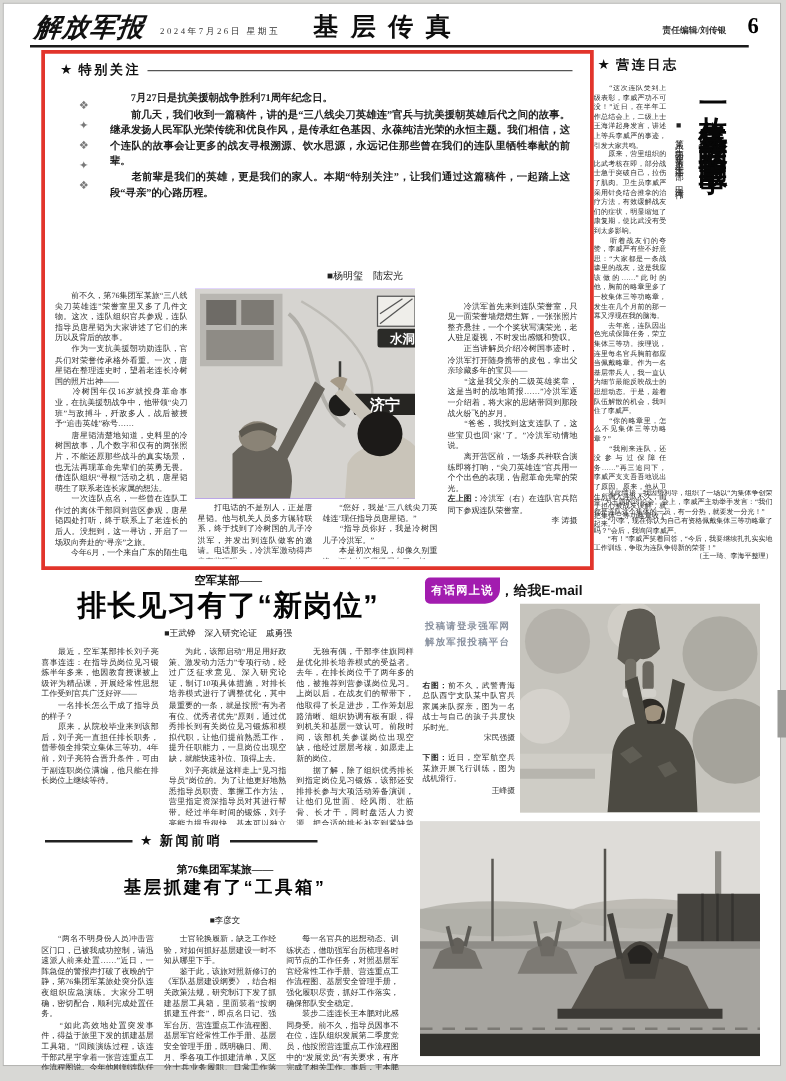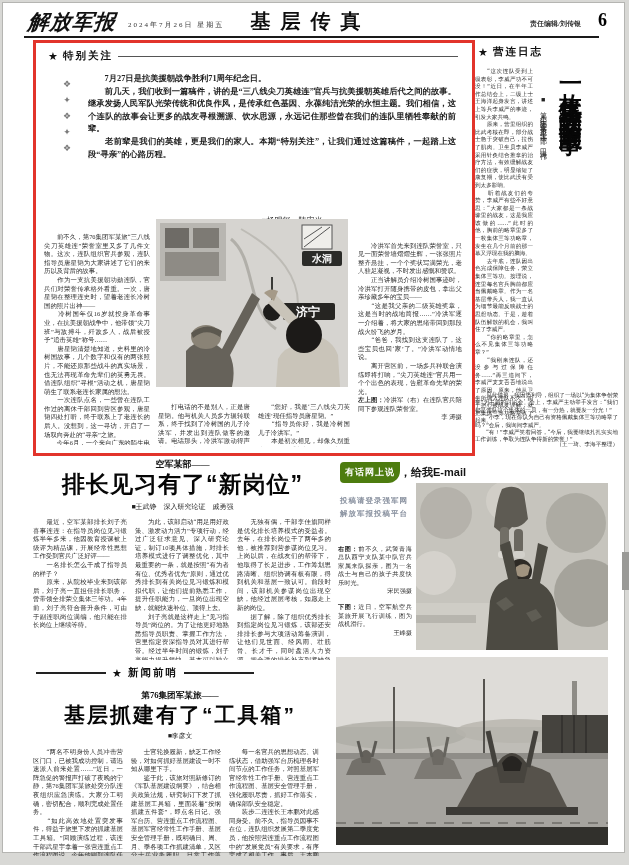--- a/index.html
+++ b/index.html
@@ -26,54 +26,54 @@
   
   .redbox{position:absolute;left:33px;top:40px;width:436px;height:410px;border:3.5px solid #e2342b;background:#fff;}
   .sf-kick{position:absolute;left:12px;top:6px;width:410px;}
   .ornaments{position:absolute;left:24px;top:36px;width:14px;display:flex;flex-direction:column;gap:6px;
              color:#7a7a7a;font-size:9px;text-align:center;}
   .sf-intro{position:absolute;left:52px;top:30px;width:368px;font-size:8.3px;line-height:12.6px;font-weight:bold;
             text-align:justify;color:#1d1d1d;white-space:pre-line;overflow:hidden;height:96px;}
   .sf-head{position:absolute;left:0;top:126px;width:436px;text-align:center;font-size:33px;font-weight:900;
            letter-spacing:1px;color:#050505;font-family:"Liberation Sans","DejaVu Sans",sans-serif;}
   .sf-byline{position:absolute;left:0;top:172px;width:512px;text-align:center;font-size:8px;color:#222;}
-  .photo1{position:absolute;left:120px;top:176px;width:192px;height:168px;background:#8b5cf6;overflow:hidden;}
+  .photo1{position:absolute;left:120px;top:188px;width:176px;height:168px;background:#8b5cf6;overflow:hidden;}
   .sf-caption b{font-weight:900;}
   .credit{display:block;text-align:right;}
   
   .cl-kick{position:absolute;left:478px;top:45px;width:140px;display:flex;align-items:center;gap:5px;}
   .cl-col{left:475px;top:68px;width:58px;height:378px;font-size:5.6px;line-height:7.6px;}
   .cl-byline{position:absolute;left:538px;top:96px;height:240px;writing-mode:vertical-rl;font-size:7px;
              letter-spacing:2px;color:#222;}
   .cl-title{position:absolute;left:556px;top:70px;height:320px;writing-mode:vertical-rl;font-size:23px;
             font-weight:900;letter-spacing:4px;color:#070707;font-family:"Liberation Sans","DejaVu Sans",sans-serif;}
   .cl-more{left:475px;top:392px;width:143px;height:56px;font-size:5.6px;line-height:7.4px;}
   .cl-attr{position:absolute;left:475px;top:441px;width:143px;text-align:right;font-size:5.6px;color:#2c2c2c;}
   
   .af-kick{position:absolute;left:30px;top:458px;width:305px;text-align:center;font-size:9px;font-weight:bold;color:#111;}
   .af-title{position:absolute;left:30px;top:469px;width:305px;text-align:center;font-size:23px;font-weight:900;
             color:#060606;font-family:"Liberation Sans","DejaVu Sans",sans-serif;letter-spacing:1px;}
   .af-byline{position:absolute;left:30px;top:502px;width:305px;text-align:center;font-size:7px;color:#222;}
   
   .mailbanner{position:absolute;left:340px;top:459px;width:130px;height:26px;display:flex;align-items:center;}
-  .maillogo{background:#4d7c0f;color:#fff;font-weight:900;font-size:9px;padding:4px 5px;border-radius:4px 0 12px 4px;
+  .maillogo{background:#a21caf;color:#fff;font-weight:900;font-size:9px;padding:4px 5px;border-radius:4px 0 12px 4px;
             letter-spacing:1px;font-family:"Liberation Sans","DejaVu Sans",sans-serif;white-space:nowrap;}
   .mailrest{font-weight:900;font-size:11px;color:#141414;font-family:"Liberation Sans","DejaVu Sans",sans-serif;
             white-space:nowrap;}
   .maillines{position:absolute;left:340px;top:494px;width:120px;font-size:7.5px;line-height:13px;
              color:#8a92a0;font-weight:bold;letter-spacing:1px;}
   .capblock{position:absolute;left:338px;top:545px;width:74px;font-size:6.2px;line-height:8.4px;text-align:justify;color:#2c2c2c;}
   .capblock b{font-weight:900;}
   .photo2{position:absolute;left:416px;top:483px;width:192px;height:167px;overflow:hidden;background:#c9c7c0;}
   .photo3{position:absolute;left:336px;top:657px;width:272px;height:188px;overflow:hidden;background:#dcdbd7;}
   
   .fr-banner{position:absolute;left:36px;top:666px;width:292px;display:flex;align-items:center;gap:6px;}
   .fr-banner .rule{background:#222;height:1.6px;max-width:70px;}
   .fr-kick{position:absolute;left:30px;top:690px;width:300px;text-align:center;font-size:8.6px;font-weight:bold;color:#111;font-family:Liberation Serif, serif;}
-  .fr-title{position:absolute;left:30px;top:701px;width:300px;text-align:center;font-size:21px;font-weight:900;
+  .fr-title{position:absolute;left:30px;top:701px;width:300px;text-align:center;font-size:14px;font-weight:900;
             color:#060606;font-family:"Liberation Sans","DejaVu Sans",sans-serif;letter-spacing:2px;}
   .fr-byline{position:absolute;left:30px;top:731px;width:300px;text-align:center;font-size:6.8px;color:#222;}
   .scrollthumb{position:absolute;right:0;top:552px;width:7px;height:38px;background:#9a9a97;}
 </style>
 </head>
 <body>
 
 <div id="stage">
   <div class="page"></div>
 

